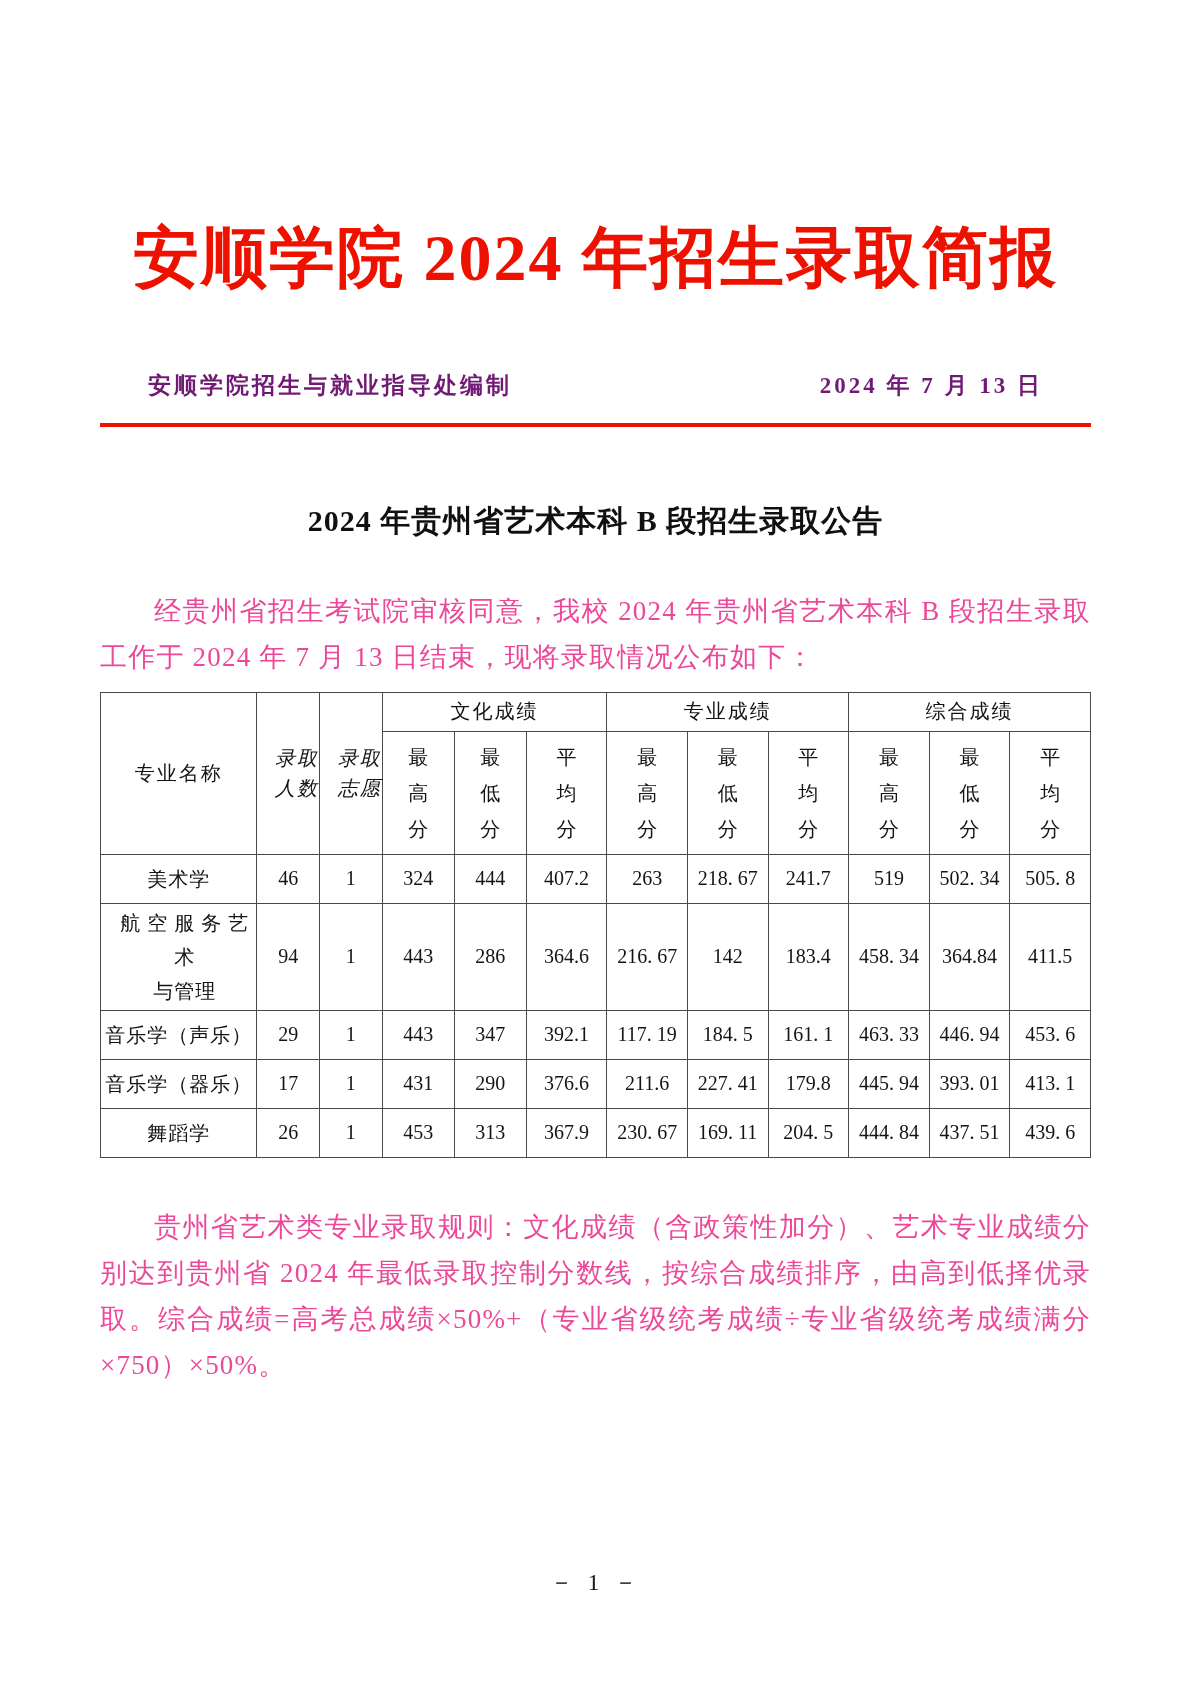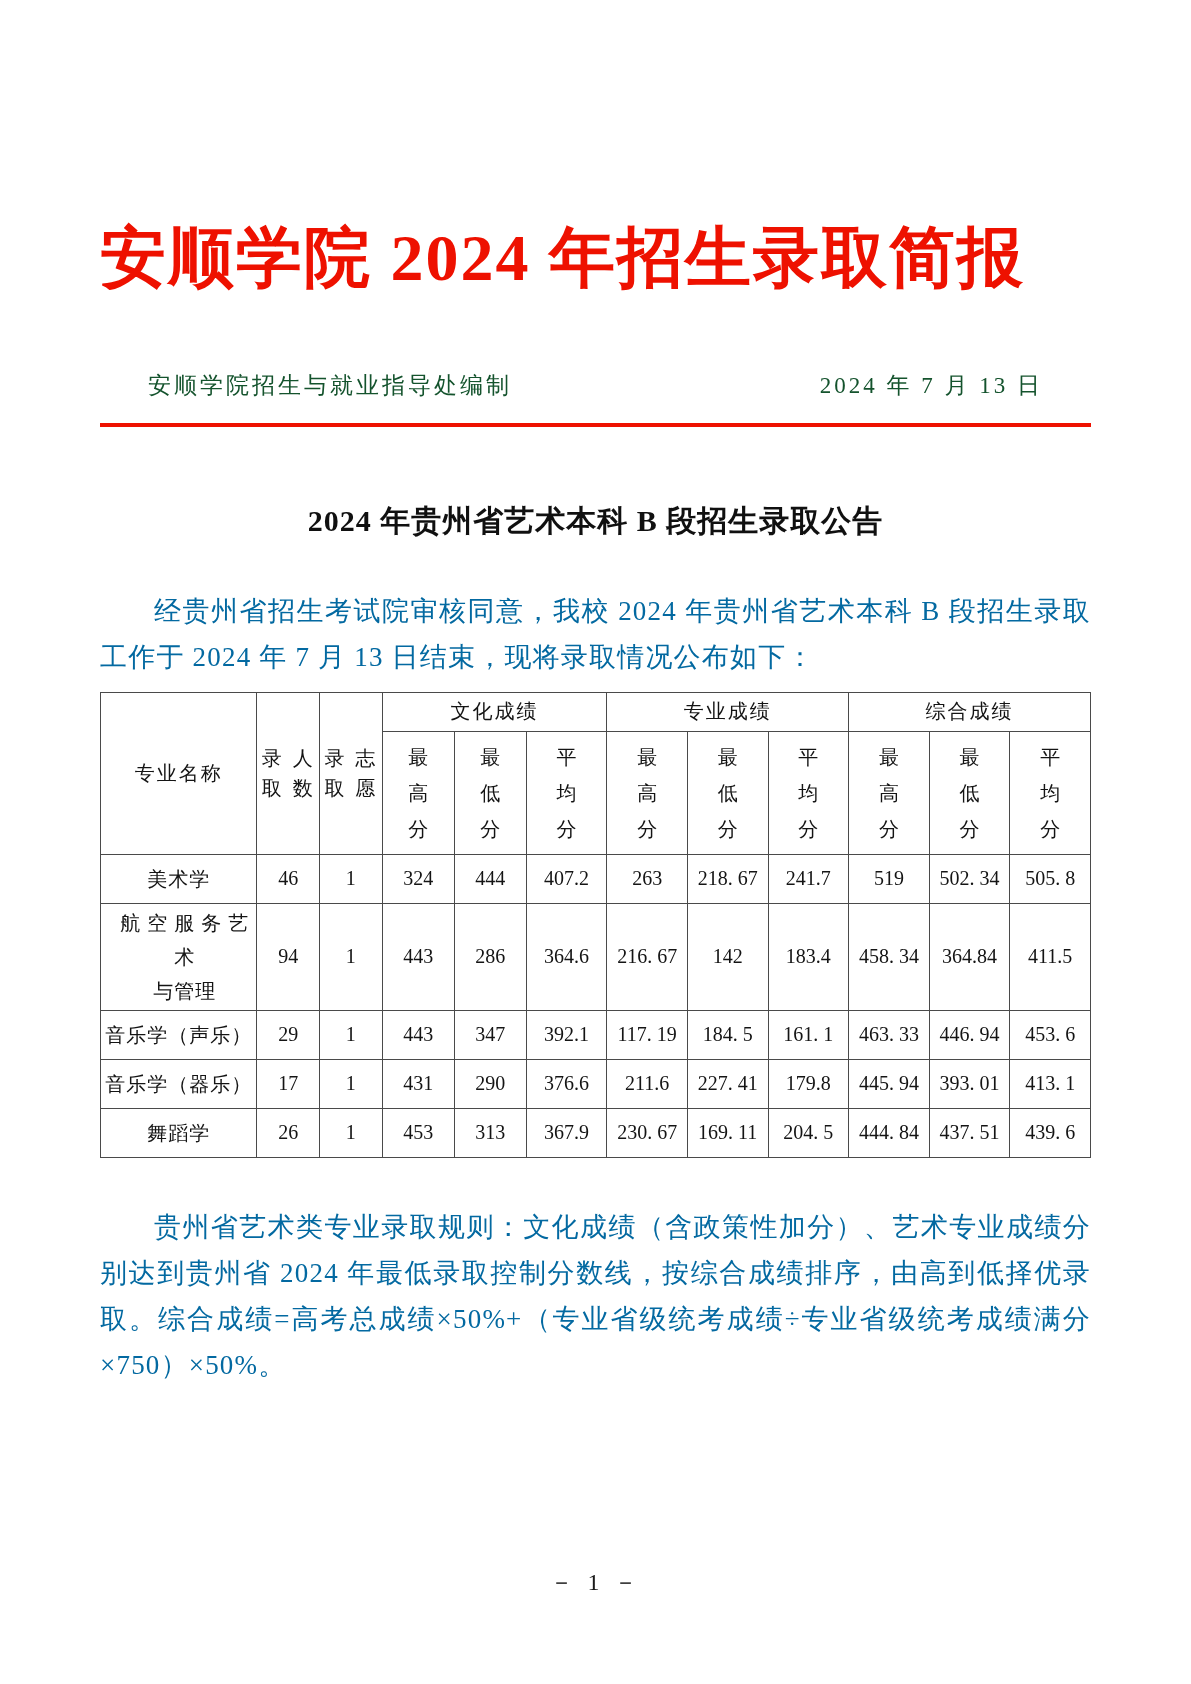--- a/index.html
+++ b/index.html
@@ -18,20 +18,21 @@
   .page {
     width: 1191px;
     height: 1684px;
     box-sizing: border-box;
     padding: 0 100px;
     position: relative;
   }
 
   
   .masthead-title {
+    text-align: center;
     color: #ee1100;
     font-weight: bold;
     font-size: 66px;
     letter-spacing: 2px;
     line-height: 1.15;
     margin: 0;
     padding-top: 220px;
     white-space: nowrap;
     font-family: "Liberation Serif", "DejaVu Serif", serif;
   }
@@ -43,21 +44,22 @@
     color: #232323;
   }
   .masthead-meta {
     display: flex;
     justify-content: space-between;
     align-items: flex-end;
     font-size: 23px;
     letter-spacing: 3px;
     margin-top: 74px;
     padding: 0 48px 0 48px;
-    color: #14532d;
+    color: #701a75;
+    font-weight: bold;
   }
   .red-rule {
     height: 4px;
     background: #ee1100;
     margin-top: 22px;
     width: 100%;
   }
 
   
   .section-heading {
@@ -70,21 +72,21 @@
   }
 
   
   .body-para {
     font-size: 27px;
     line-height: 46px;
     letter-spacing: 1.2px;
     text-align: justify;
     text-justify: inter-ideograph;
     margin-top: 46px;
-    color: #0369a1;
+    color: #ec4899;
   }
   .body-para.indent {
     text-indent: 2em;
   }
 
   
   table.report {
     border-collapse: collapse;
     width: 100%;
     margin-top: 12px;
@@ -116,24 +118,25 @@
     height: 108px;
     font-size: 20px;
     line-height: 1.1;
   }
   th.rowname, th.cnt, th.vol {
     font-size: 20px;
     letter-spacing: 2px;
   }
   .two-line {
     display: flex;
-    flex-direction: row;
+    flex-direction: column;
     justify-content: center;
     align-items: flex-end;
     line-height: 1.5;
+    font-style: italic;
   }
   td.major {
     text-align: left;
     padding-left: 14px;
     padding-right: 6px;
     font-size: 20px;
     letter-spacing: 1px;
     line-height: 1.7;
   }
   td.major.wrap {

